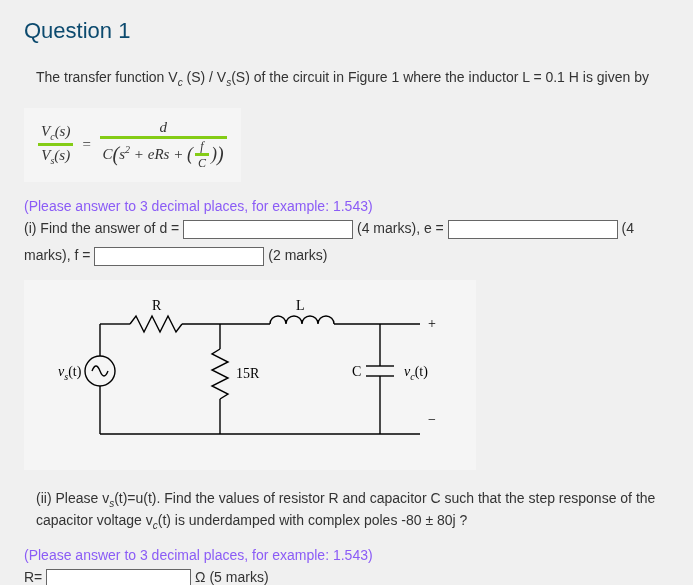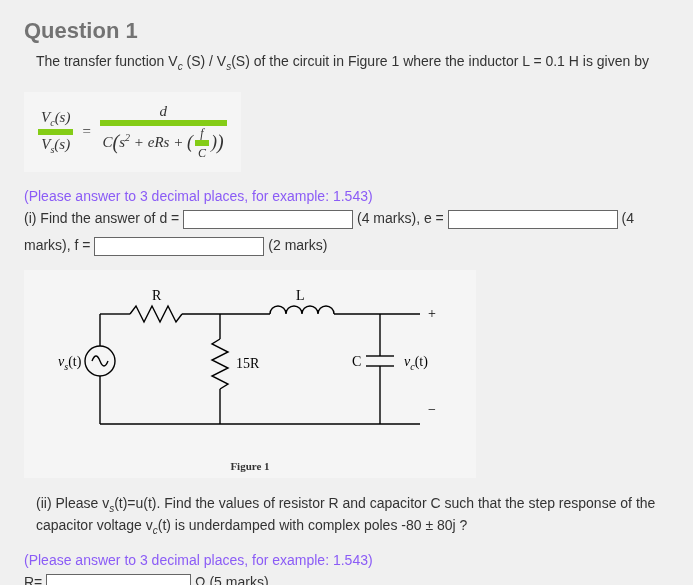--- a/index.html
+++ b/index.html
@@ -7,38 +7,38 @@
       margin: 0;
       padding: 18px 24px;
       font-family: Arial, Helvetica, sans-serif;
       font-size: 14px;
       color: #333;
       background: #f0f0f0;
       width: 693px;
     }
     h2.title {
       font-size: 22px;
-      font-weight: 700;
-      margin: 0 0 8px 0;
-      color: #737373;
+      font-weight: 400;
+      margin: 0 0 24px 0;
+      color: #0c4a6e;
     }
     .prompt { margin: 4px 0 14px 12px; line-height: 1.4; }
     .formula-box {
       background: #f5f5f5;
       padding: 10px 12px;
       display: inline-block;
       margin: 4px 0 14px 0;
     }
     .frac {
       display: inline-block;
       vertical-align: middle;
       text-align: center;
       margin: 0 2px;
     }
-    .frac .num { display: block; border-bottom: 6px solid #84cc16; padding: 0 3px; line-height:1.2;}
+    .frac .num { display: block; border-bottom: 3px solid #84cc16; padding: 0 3px; line-height:1.2;}
     .frac .den { display: block; padding: 0 3px; line-height:1.3;}
     .formula-row { display: flex; align-items: center; font-style: italic; font-family: "Times New Roman", serif; font-size:15px;}
     .formula-row .eq { margin: 0 6px; }
     .sub { font-size: 10px; vertical-align: sub; font-style: italic;}
     .sup { font-size: 10px; vertical-align: super; }
     .instruction-red { color: #8b5cf6; margin: 2px 0; }
     .qline { margin: 2px 0; line-height: 1.8; }
     input.answer {
       border: 1px solid #666;
       height: 19px;
@@ -143,21 +143,20 @@
       <text x="112" y="16">R</text>
       <text x="256" y="16">L</text>
       <text x="196" y="84">15R</text>
       <text x="312" y="82">C</text>
       <text x="388" y="34">+</text>
       <text x="388" y="130">−</text>
       <text x="18" y="82"><tspan font-style="italic">v</tspan><tspan font-size="10" dy="4" font-style="italic">s</tspan><tspan dy="-4">(t)</tspan></text>
       <text x="364" y="82"><tspan font-style="italic">v</tspan><tspan font-size="10" dy="4" font-style="italic">c</tspan><tspan dy="-4">(t)</tspan></text>
     </g>
   </svg>
-  <div class="figcap">Figure 1</div>
 </div>
 
 <p class="prompt" style="margin-top:6px;">
   <span>(ii) Please v</span><span class="sub">s</span><span>(t)=u(t). Find the values of resistor R and capacitor C such that the step response of the capacitor voltage v</span><span class="sub">c</span><span>(t) is underdamped with complex poles -80 ± 80j ?</span>
 </p>
 
 <div class="instruction-red">(Please answer to 3 decimal places, for example: 1.543)</div>
 
 <div class="qline">
   <span>R=</span>

